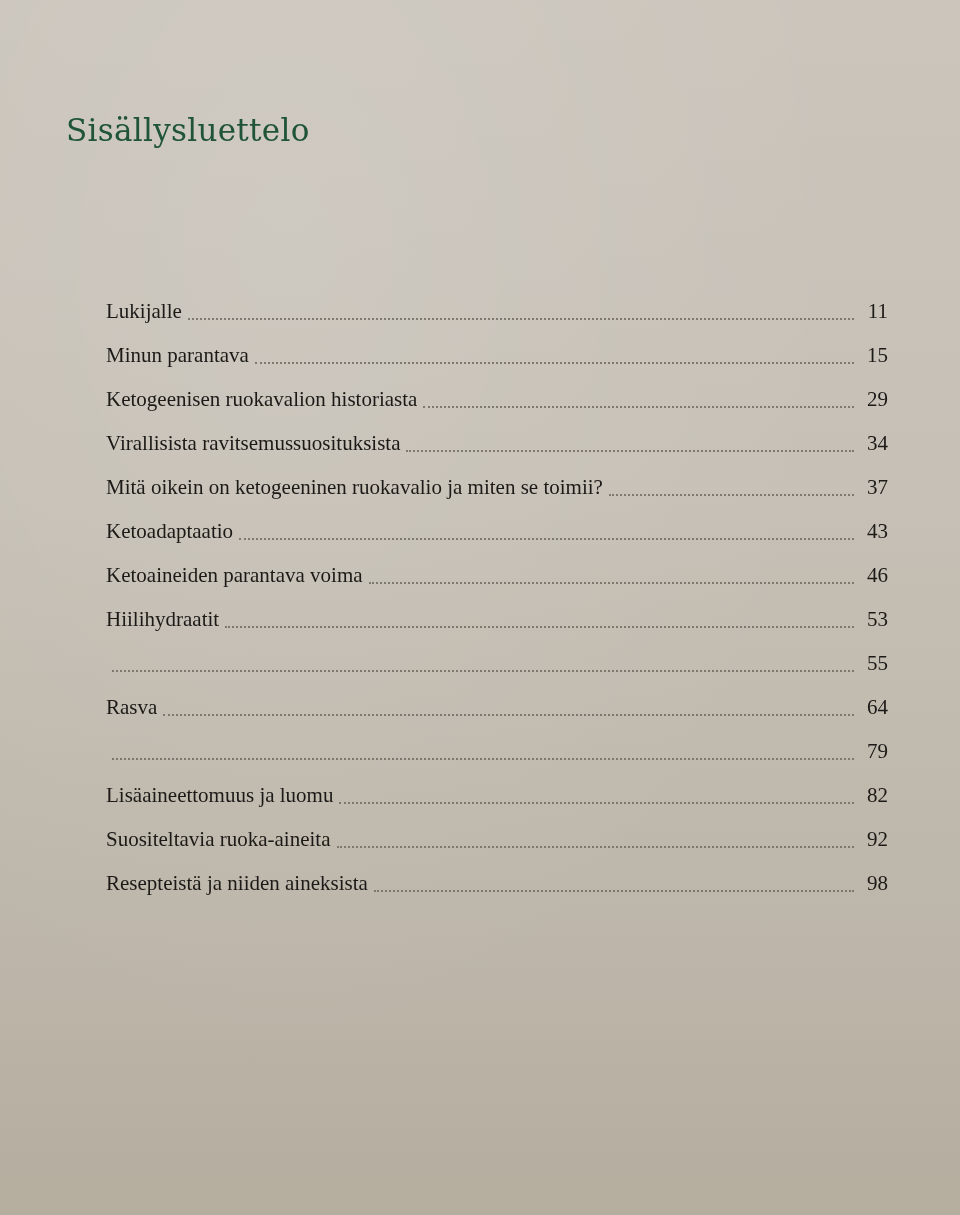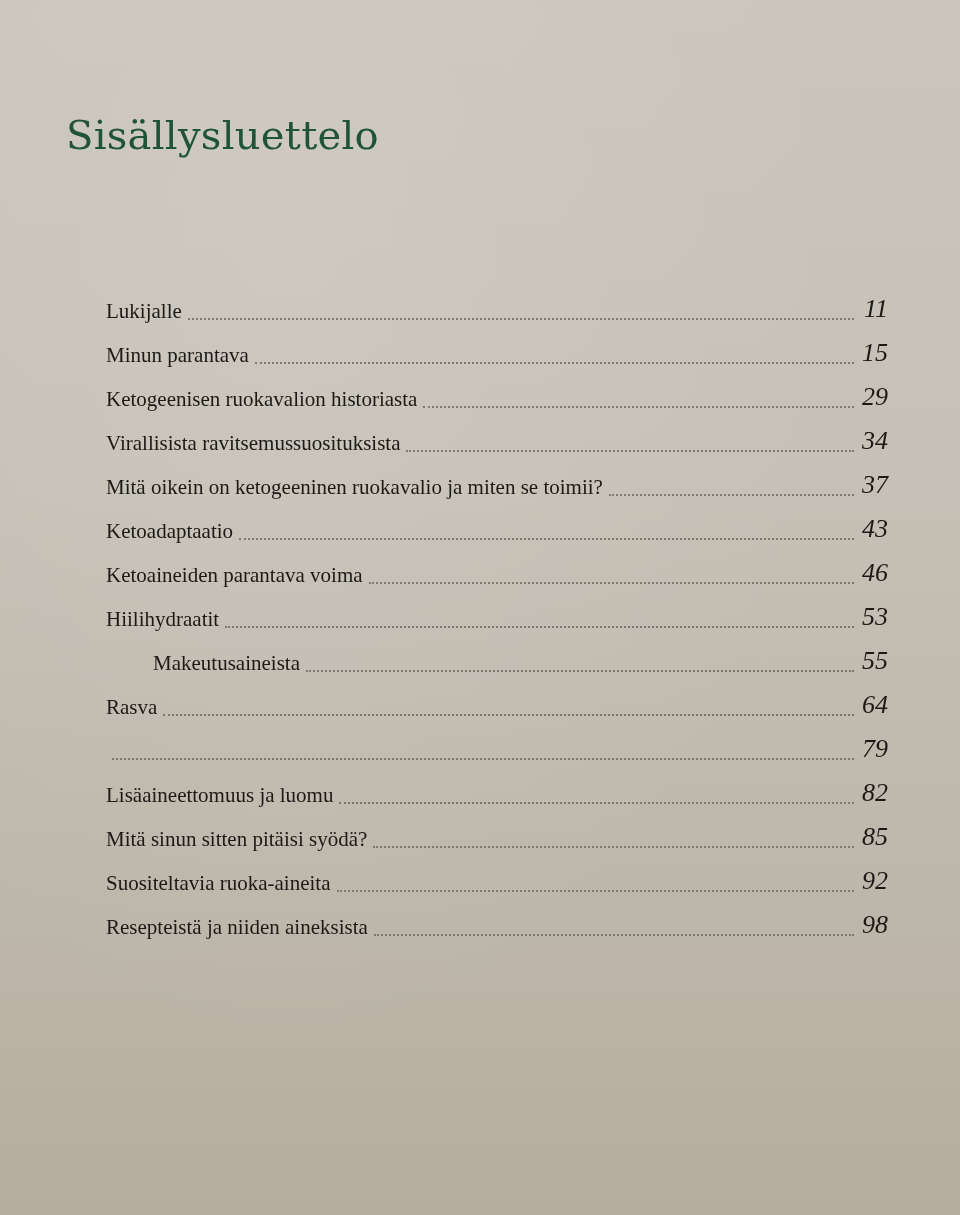--- a/index.html
+++ b/index.html
@@ -20,21 +20,21 @@
     background: radial-gradient(ellipse at 30% 20%, rgba(255,255,255,0.10) 0%, rgba(255,255,255,0) 60%);
     pointer-events: none;
   }
   .title {
     position: absolute;
     left: 66px;
     top: 112px;
     margin: 0;
     font-family: "DejaVu Serif", "Liberation Serif", serif;
     font-weight: normal;
-    font-size: 40px;
+    font-size: 31px;
     letter-spacing: 0.3px;
     color: #1f5436;
   }
   .toc {
     position: absolute;
     left: 106px;
     top: 280px;
     width: 782px;
   }
   .row {
@@ -53,22 +53,21 @@
   .leader {
     flex: 1;
     margin: 0 8px 0 6px;
     border-bottom: 2px dotted #6d675e;
     transform: translateY(-4px);
     opacity: 0.8;
   }
   .page {
     min-width: 26px;
     text-align: right;
-    font-size: 26px;
-    font-style: italic;
+    font-size: 21px;
   }
 </style>
 </head>
 <body>
 
 <div class="shadow-overlay"></div>
 
 <h1 class="title">Sisällysluettelo</h1>
 
 <div class="toc">
@@ -106,44 +105,38 @@
     <span class="label">Ketoaineiden parantava voima</span>
     <span class="leader"></span>
     <span class="page">46</span>
   </div>
   <div class="row">
     <span class="label">Hiilihydraatit</span>
     <span class="leader"></span>
     <span class="page">53</span>
   </div>
   <div class="row sub">
-    <span class="label">Makeutusaineista</span>
     <span class="leader"></span>
     <span class="page">55</span>
   </div>
   <div class="row">
     <span class="label">Rasva</span>
     <span class="leader"></span>
     <span class="page">64</span>
   </div>
   <div class="row sub">
     <span class="leader"></span>
     <span class="page">79</span>
   </div>
   <div class="row">
     <span class="label">Lisäaineettomuus ja luomu</span>
     <span class="leader"></span>
     <span class="page">82</span>
   </div>
   <div class="row">
-    <span class="label">Mitä sinun sitten pitäisi syödä?</span>
-    <span class="leader"></span>
-    <span class="page">85</span>
-  </div>
-  <div class="row">
     <span class="label">Suositeltavia ruoka-aineita</span>
     <span class="leader"></span>
     <span class="page">92</span>
   </div>
   <div class="row">
     <span class="label">Resepteistä ja niiden aineksista</span>
     <span class="leader"></span>
     <span class="page">98</span>
   </div>
 </div>

